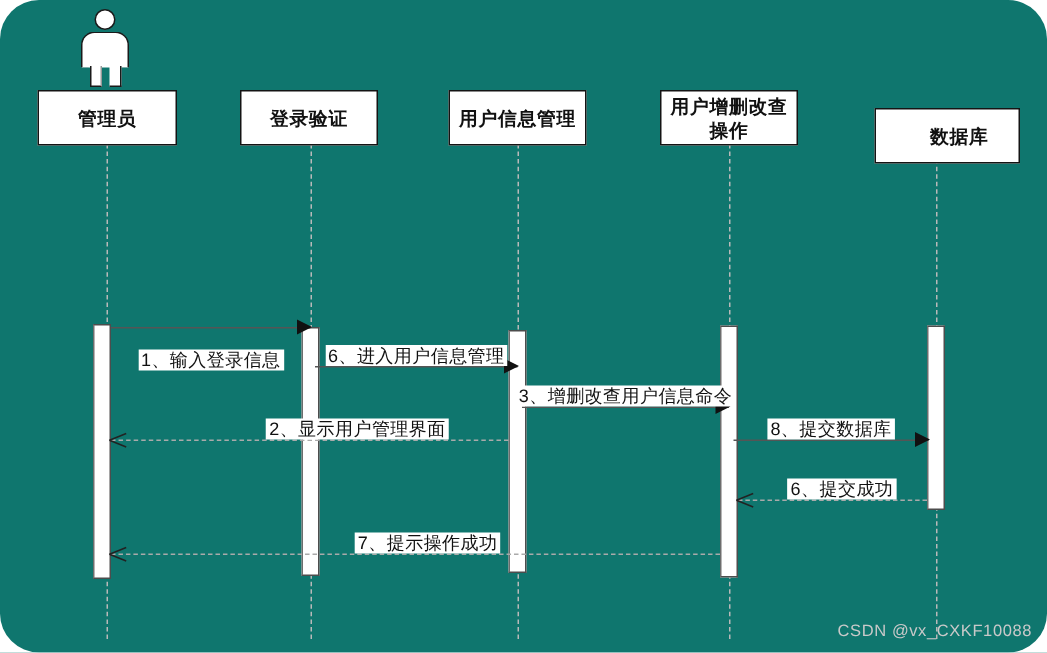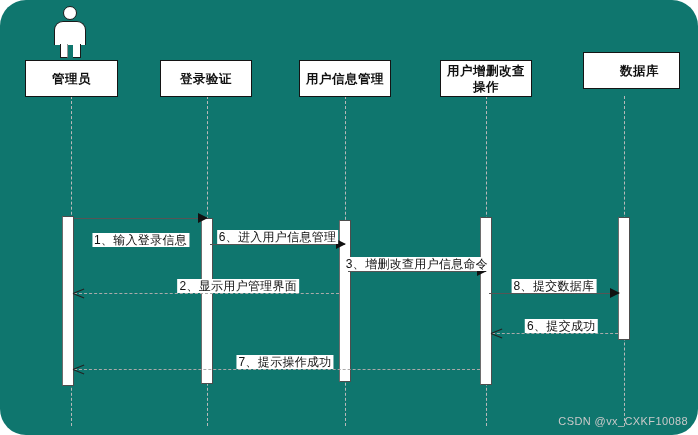--- a/index.html
+++ b/index.html
@@ -189,21 +189,21 @@
   <div class="lifeline" style="left:624px; top:96px; height:330px;"></div>
 
   <div class="lifebox" style="left:25px;  top:60px; width:93px;  height:37px;">管理员</div>
 
   <div class="lifebox" style="left:160px; top:60px; width:92px;  height:37px;">登录验证</div>
 
   <div class="lifebox" style="left:299px; top:60px; width:92px;  height:37px;">用户信息管理</div>
 
   <div class="lifebox" style="left:440px; top:60px; width:92px;  height:37px;">用户增删改查操作</div>
 
-  <div class="lifebox" style="left:583px; top:52px; width:97px;  height:37px;padding-left:20px;">数据库</div>
+  <div class="lifebox" style="left:583px; top:72px; width:97px;  height:37px;padding-left:20px;">数据库</div>
 
   <div class="activation" style="left:62px;  top:216px; height:170px;"></div>
   <div class="activation" style="left:201px; top:218px; height:166px;"></div>
   <div class="activation" style="left:339px; top:220px; height:162px;"></div>
   <div class="activation" style="left:480px; top:217px; height:168px;"></div>
   <div class="activation" style="left:618px; top:217px; height:123px;"></div>
 
   <div class="msg" style="left:74px; top:218px; width:133px;">
     <div class="line"></div>
     <div class="arrow-r"></div>

